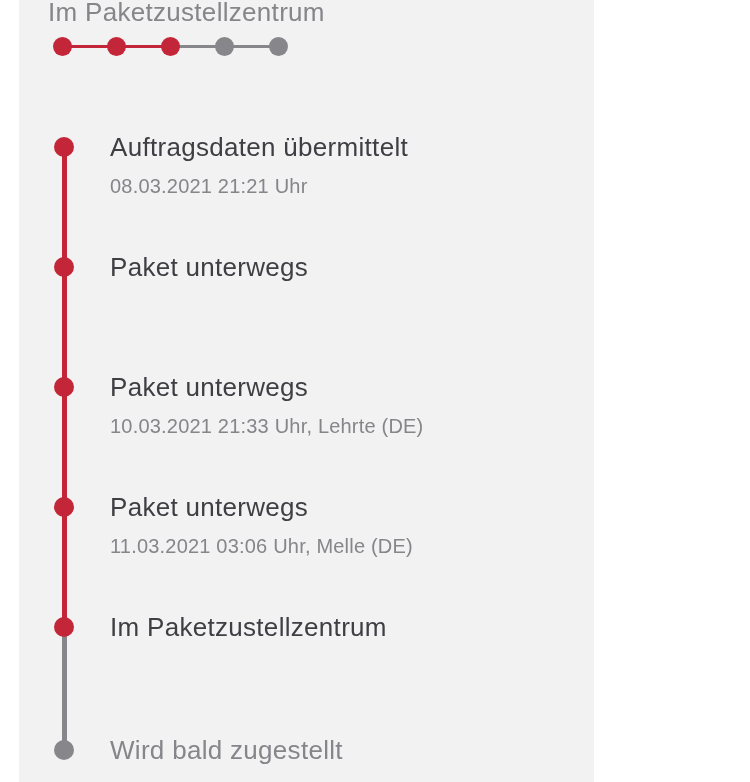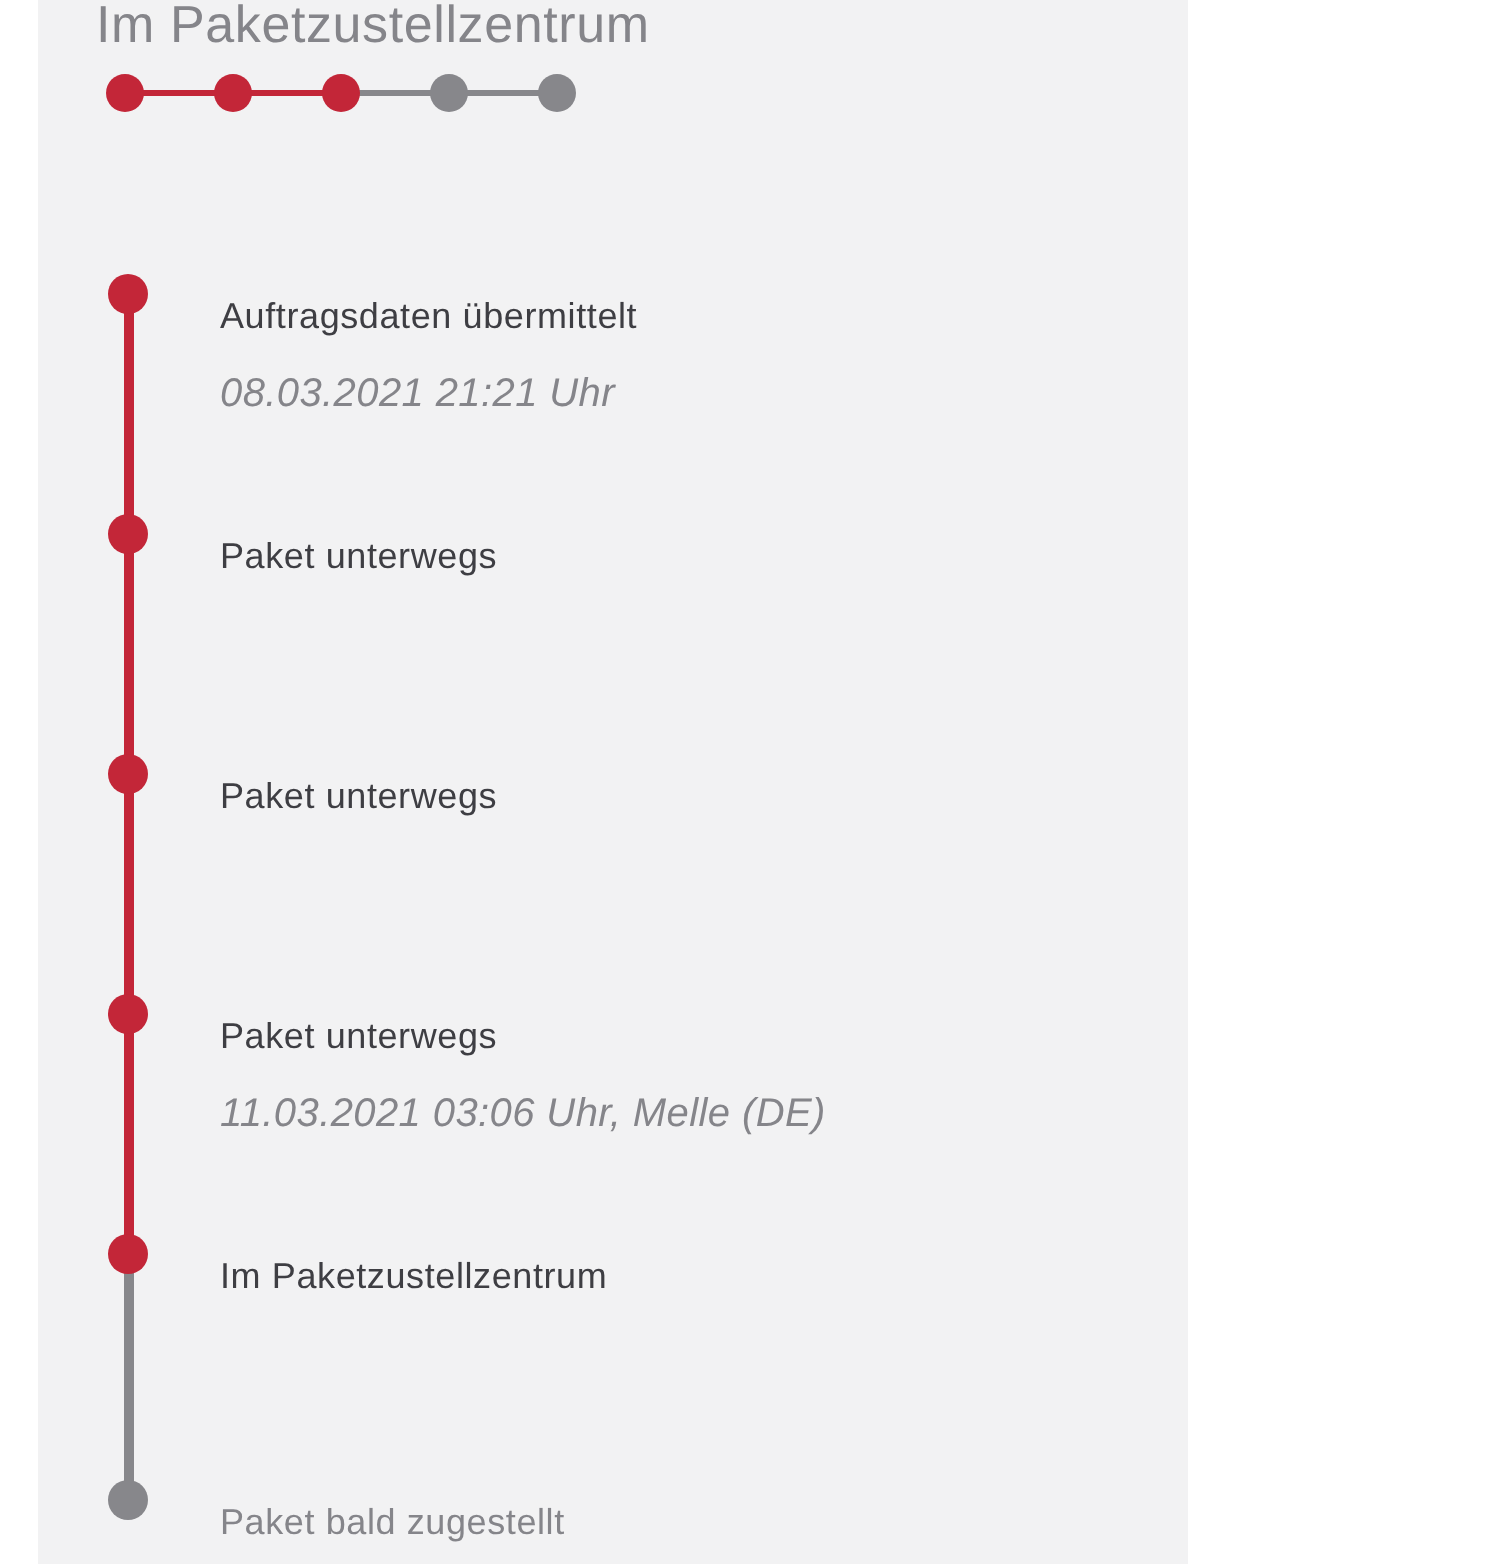--- a/index.html
+++ b/index.html
@@ -57,27 +57,27 @@
     position:absolute;left:54px;width:20px;height:20px;border-radius:50%;
   }
   .tl-dot.done{background:var(--accent-red,#c32638);}
   .tl-dot.pending{background:var(--step-gray,#87878b);}
   .tl-dot.e1{top:137px;} .tl-dot.e2{top:257px;} .tl-dot.e3{top:377px;}
   .tl-dot.e4{top:497px;} .tl-dot.e5{top:617px;} .tl-dot.e6{top:740px;}
   .entry{position:absolute;left:110px;right:30px;}
   .entry.e1{top:131px;} .entry.e2{top:251px;} .entry.e3{top:371px;}
   .entry.e4{top:491px;} .entry.e5{top:611px;} .entry.e6{top:734px;}
   .entry .title{
-    font-size:18px;line-height:32px;letter-spacing:0.3px;
-    color:var(--title-text,#3e3e43);white-space:nowrap;margin-top:11px;
+    font-size:26px;line-height:32px;letter-spacing:0.3px;
+    color:var(--title-text,#3e3e43);white-space:nowrap;
   }
   .entry.pending .title{color:var(--muted-text,#85858a);}
   .entry .subtitle{
     margin-top:10px;font-size:20px;line-height:26px;letter-spacing:0.2px;
-    color:var(--muted-text,#85858a);white-space:nowrap;font-style:italic;
+    color:var(--muted-text,#85858a);white-space:nowrap;
   }
 </style>
 </head>
 <body>
 
 <div class="screen">
   <div class="panel"></div>
 
   <div class="header-title">Im Paketzustellzentrum</div>
   <div class="kebab">
@@ -109,25 +109,26 @@
 
     <div class="entry e1">
       <div class="title">Auftragsdaten übermittelt</div>
       <div class="subtitle">08.03.2021 21:21 Uhr</div>
     </div>
     <div class="entry e2">
       <div class="title">Paket unterwegs</div>
     </div>
     <div class="entry e3">
       <div class="title">Paket unterwegs</div>
+      <div class="subtitle">10.03.2021 21:33 Uhr, Lehrte (DE)</div>
     </div>
     <div class="entry e4">
       <div class="title">Paket unterwegs</div>
       <div class="subtitle">11.03.2021 03:06 Uhr, Melle (DE)</div>
     </div>
     <div class="entry e5">
       <div class="title">Im Paketzustellzentrum</div>
     </div>
     <div class="entry e6 pending">
-      <div class="title">Paket bald zugestellt</div>
+      <div class="title">Wird bald zugestellt</div>
     </div>
   </div>
 </div>
 
 </body></html>

